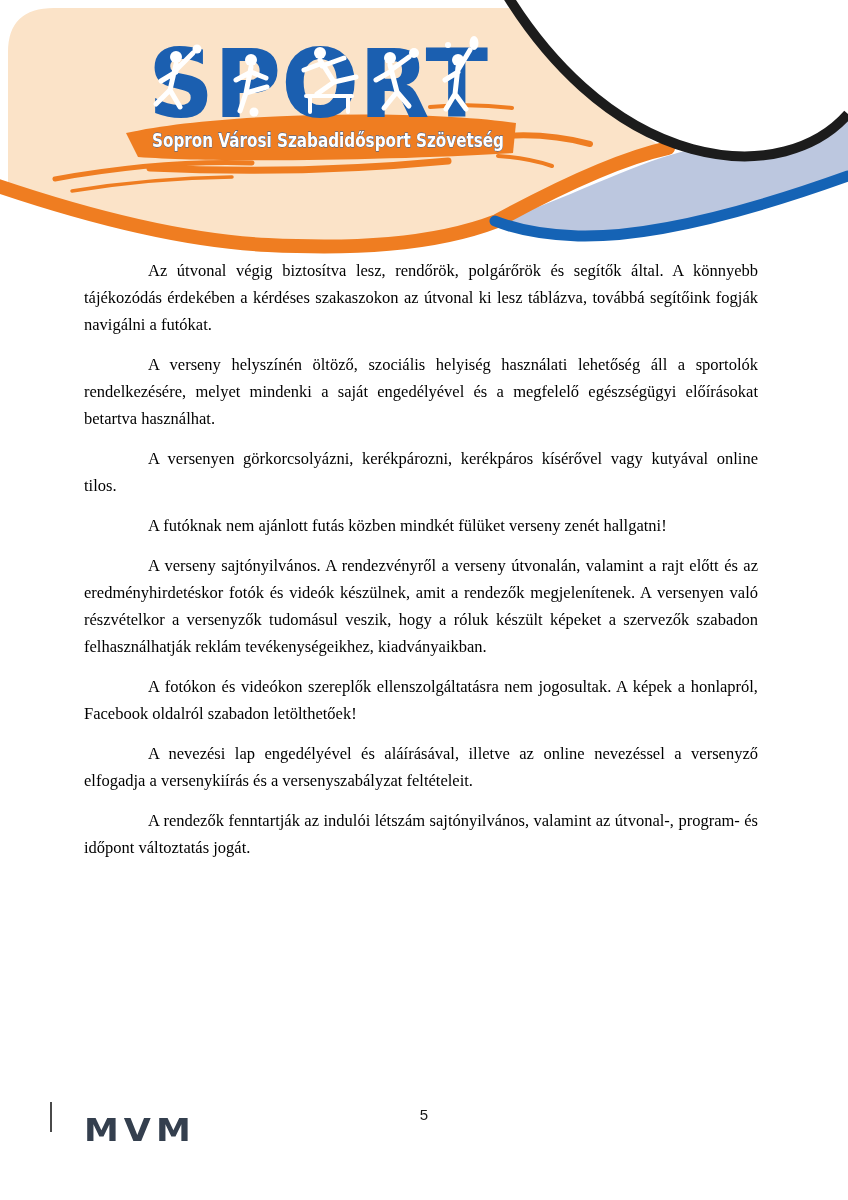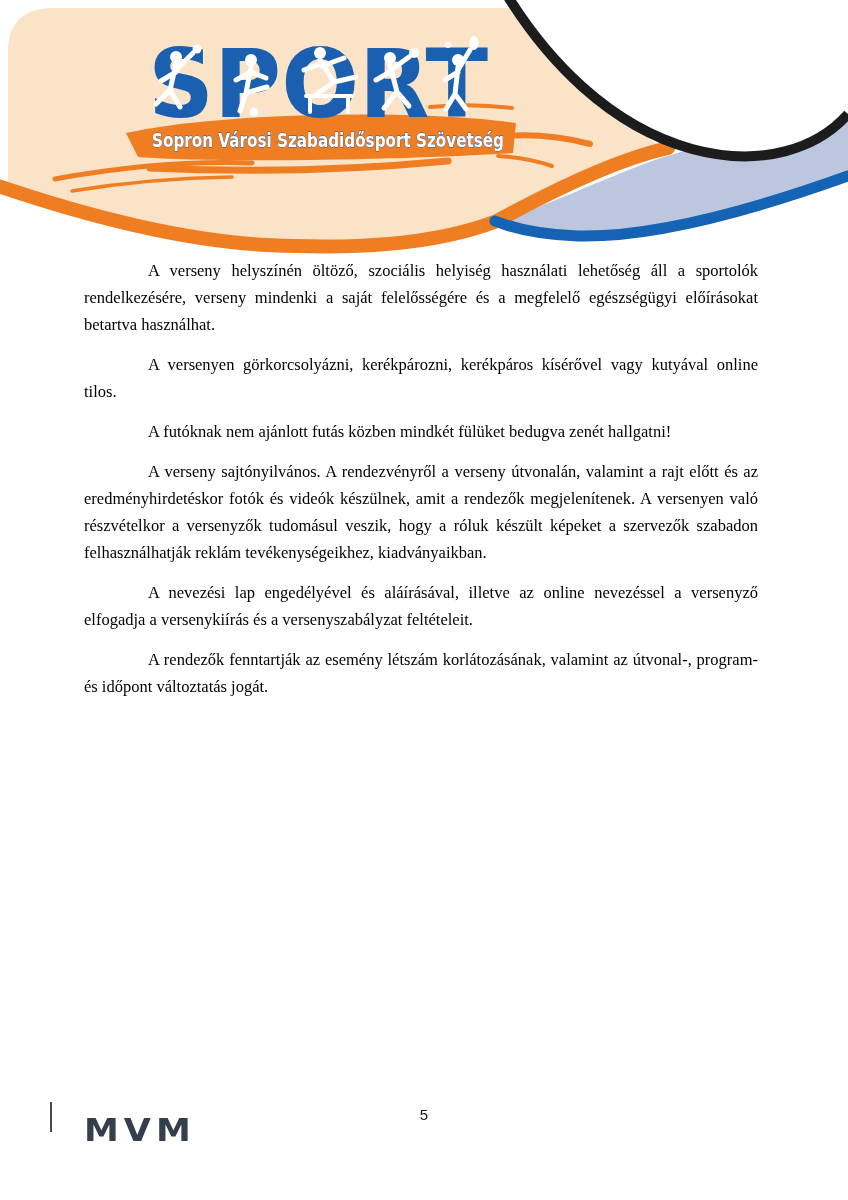--- a/index.html
+++ b/index.html
@@ -103,25 +103,27 @@
         <path d="M 458,67 L 455,94 M 458,70 L 470,50 M 458,72 L 445,80 M 455,94 L 466,109 M 455,94 L 446,109"></path>
         <ellipse cx="474" cy="43" rx="4.5" ry="7" fill="#ffffff" stroke="none"></ellipse>
         <circle cx="448" cy="45" r="3" fill="#ffffff" stroke="none"></circle>
       </g>
     </g>
 
     <text x="152" y="147" font-family="DejaVu Sans, sans-serif" font-weight="bold" font-size="20" fill="#ffffff" stroke="#1b5fb0" stroke-width="0.8" paint-order="stroke" textLength="352" lengthAdjust="spacingAndGlyphs">Sopron Városi Szabadidősport Szövetség</text>
   </svg>
 
   <div class="body-text">
-    <p>A verseny helyszínén öltöző, szociális helyiség használati lehetőség áll a sportolók rendelkezésére, verseny mindenki a saját felelősségére és a megfelelő egészségügyi előírásokat betartva használhat.</p>
+    <p>Az útvonal végig biztosítva lesz, rendőrök, polgárőrök és segítők által. A könnyebb tájékozódás érdekében a kérdéses szakaszokon az útvonal ki lesz táblázva, továbbá segítőink fogják navigálni a futókat.</p>
+    <p>A verseny helyszínén öltöző, szociális helyiség használati lehetőség áll a sportolók rendelkezésére, melyet mindenki a saját engedélyével és a megfelelő egészségügyi előírásokat betartva használhat.</p>
     <p>A versenyen görkorcsolyázni, kerékpározni, kerékpáros kísérővel vagy kutyával online tilos.</p>
-    <p>A futóknak nem ajánlott futás közben mindkét fülüket bedugva zenét hallgatni!</p>
+    <p>A futóknak nem ajánlott futás közben mindkét fülüket verseny zenét hallgatni!</p>
     <p>A verseny sajtónyilvános. A rendezvényről a verseny útvonalán, valamint a rajt előtt és az eredményhirdetéskor fotók és videók készülnek, amit a rendezők megjelenítenek. A versenyen való részvételkor a versenyzők tudomásul veszik, hogy a róluk készült képeket a szervezők szabadon felhasználhatják reklám tevékenységeikhez, kiadványaikban.</p>
+    <p>A fotókon és videókon szereplők ellenszolgáltatásra nem jogosultak. A képek a honlapról, Facebook oldalról szabadon letölthetőek!</p>
     <p>A nevezési lap engedélyével és aláírásával, illetve az online nevezéssel a versenyző elfogadja a versenykiírás és a versenyszabályzat feltételeit.</p>
-    <p>A rendezők fenntartják az esemény létszám korlátozásának, valamint az útvonal-, program- és időpont változtatás jogát.</p>
+    <p>A rendezők fenntartják az indulói létszám sajtónyilvános, valamint az útvonal-, program- és időpont változtatás jogát.</p>
   </div>
 
   <div class="footer-rule"></div>
   <div class="mvm-logo">MVM</div>
   <div class="page-number">5</div>
 
 </div>
 
 </body></html>

